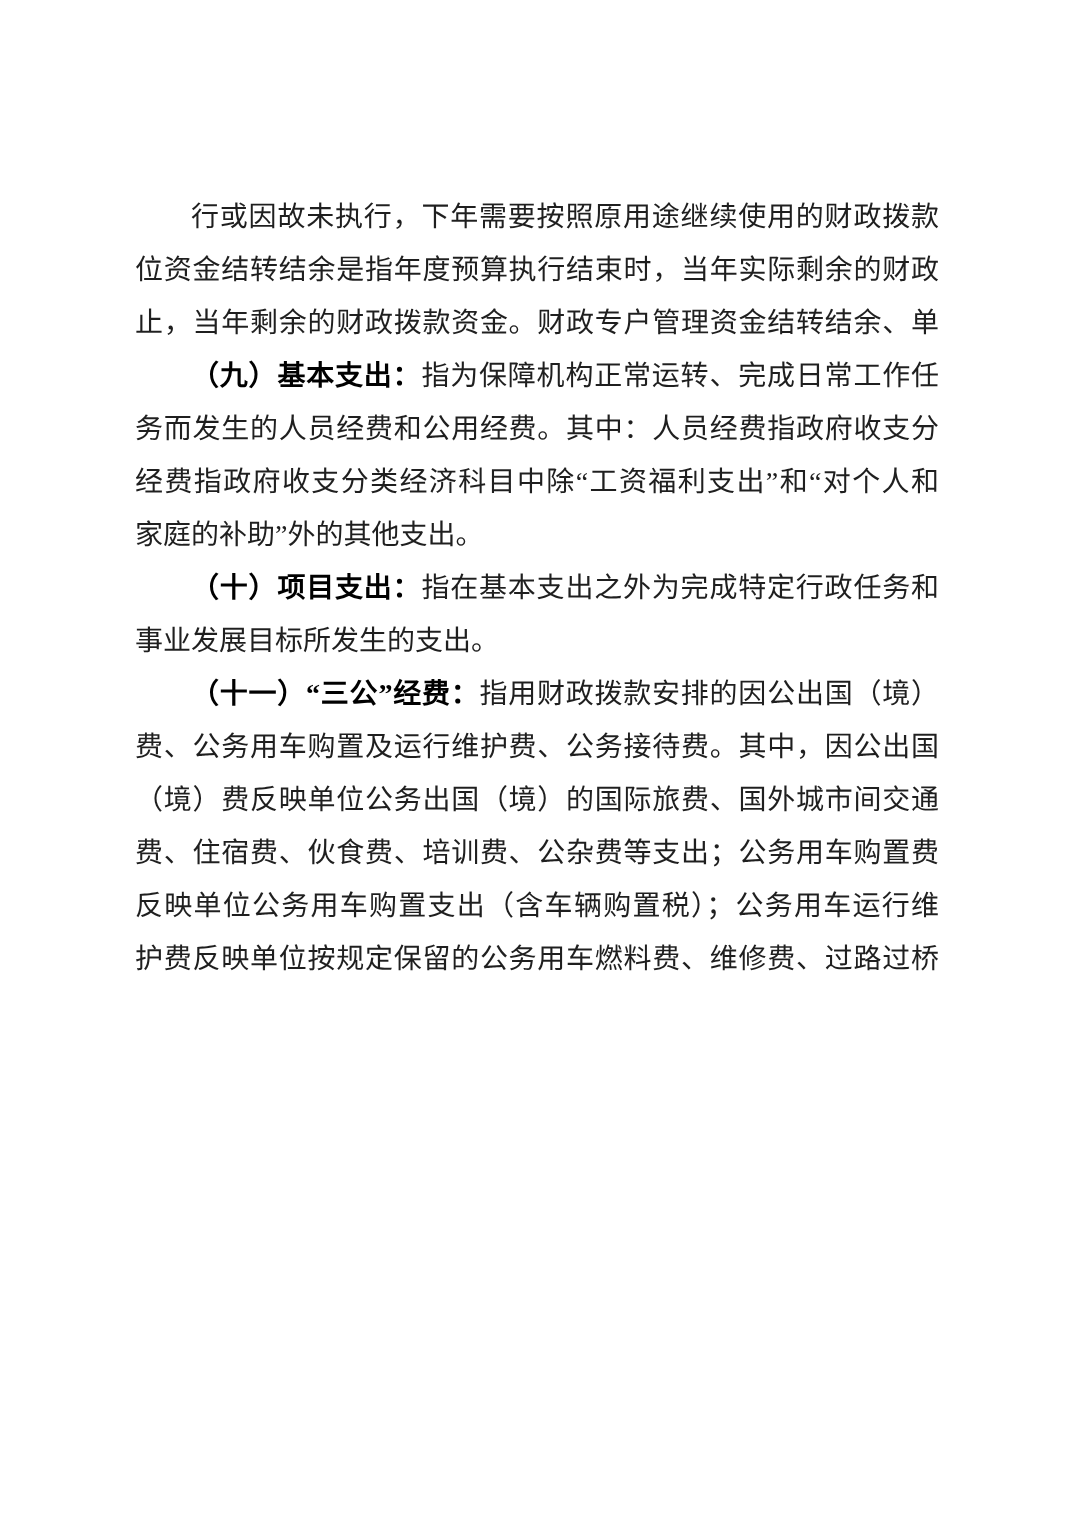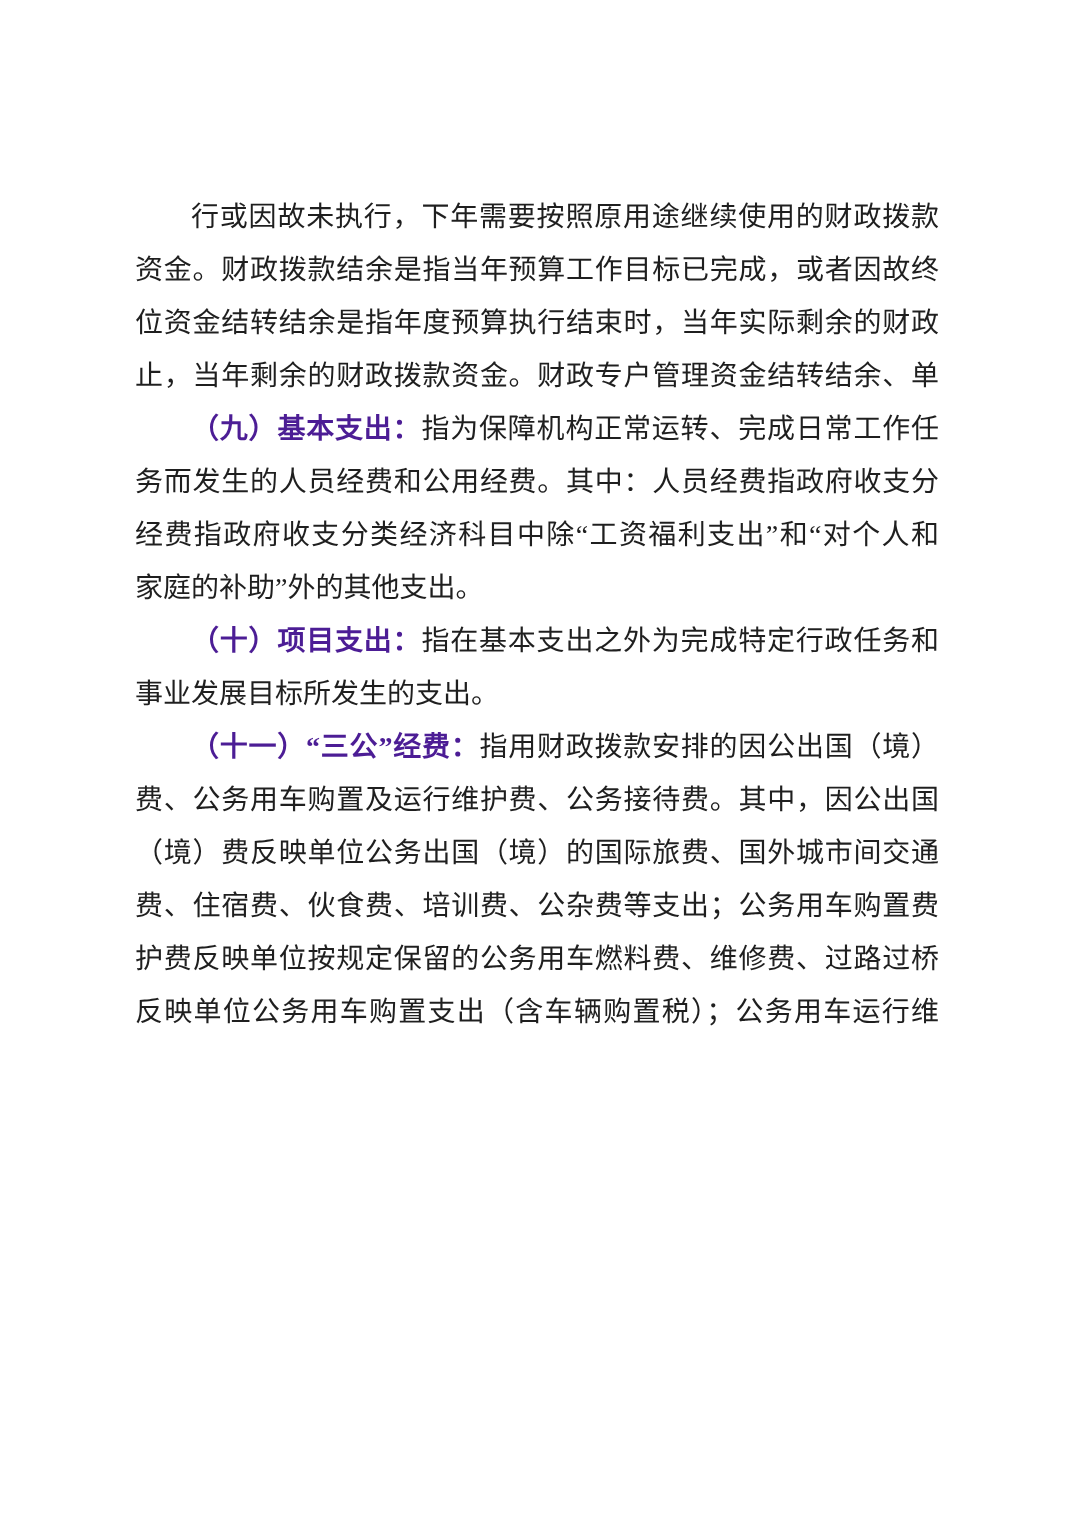--- a/index.html
+++ b/index.html
@@ -20,30 +20,29 @@
     color: #1f1f1f;
   }
   .para { margin: 0; padding: 0; }
   .line {
     text-align: justify;
     text-align-last: justify;
     height: 53px;
   }
   .line.first { text-indent: 2em; }
   .line.end { text-align-last: left; }
-  .head { font-weight: bold; color: #4c1d95; }
+  .head { font-weight: bold; color: #000000; }
 </style>
 </head>
 <body>
 
 <div class="page">
 
   <section class="para">
     <div class="line first"><b class="head"></b><span class="run">行或因故未执行，下年需要按照原用途继续使用的财政拨款</span></div>
-    <div class="line">资金。财政拨款结余是指当年预算工作目标已完成，或者因故终</div>
     <div class="line">位资金结转结余是指年度预算执行结束时，当年实际剩余的财政</div>
     <div class="line">止，当年剩余的财政拨款资金。财政专户管理资金结转结余、单</div>
   </section>
 
   <section class="para">
     <div class="line first"><b class="head">（九）基本支出：</b><span class="run">指为保障机构正常运转、完成日常工作任</span></div>
     <div class="line">务而发生的人员经费和公用经费。其中：人员经费指政府收支分</div>
     <div class="line">经费指政府收支分类经济科目中除“工资福利支出”和“对个人和</div>
     <div class="line end">家庭的补助”外的其他支出。</div>
   </section>
@@ -51,18 +50,18 @@
   <section class="para">
     <div class="line first"><b class="head">（十）项目支出：</b><span class="run">指在基本支出之外为完成特定行政任务和</span></div>
     <div class="line end">事业发展目标所发生的支出。</div>
   </section>
 
   <section class="para">
     <div class="line first"><b class="head">（十一）“三公”经费：</b><span class="run">指用财政拨款安排的因公出国（境）</span></div>
     <div class="line">费、公务用车购置及运行维护费、公务接待费。其中，因公出国</div>
     <div class="line">（境）费反映单位公务出国（境）的国际旅费、国外城市间交通</div>
     <div class="line">费、住宿费、伙食费、培训费、公杂费等支出；公务用车购置费</div>
+    <div class="line">反映单位公务用车购置支出（含车辆购置税）；公务用车运行维</div>
     <div class="line">护费反映单位按规定保留的公务用车燃料费、维修费、过路过桥</div>
-    <div class="line">反映单位公务用车购置支出（含车辆购置税）；公务用车运行维</div>
   </section>
 
 
 </div>
 
 </body></html>

